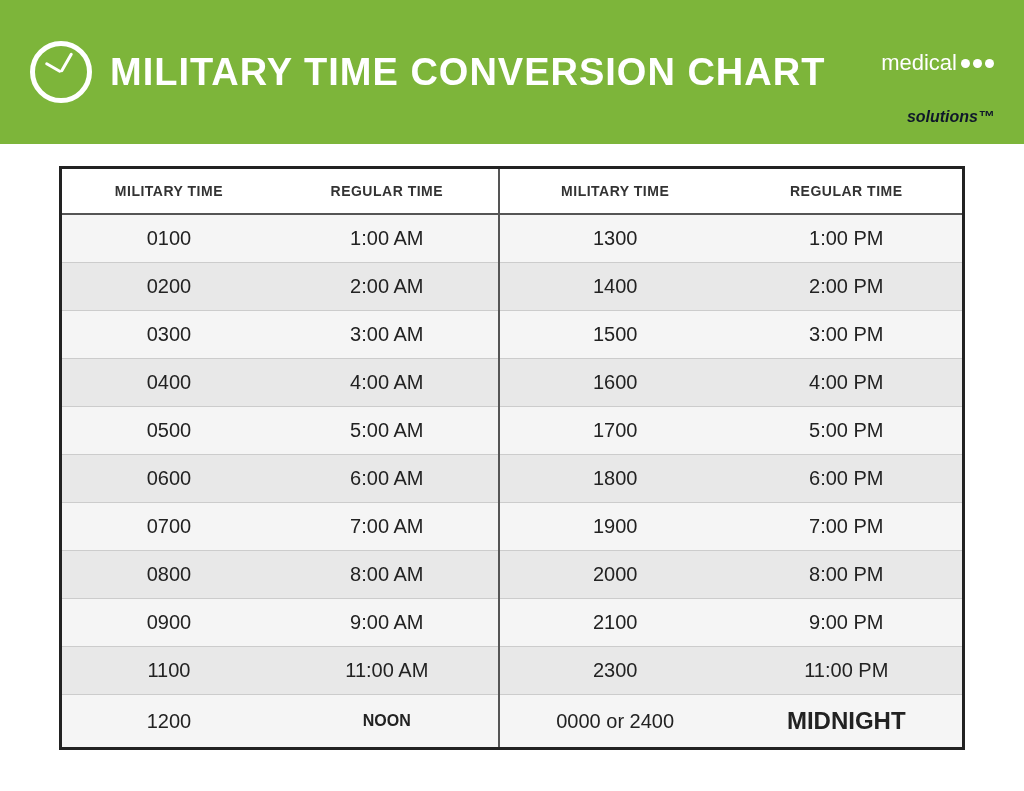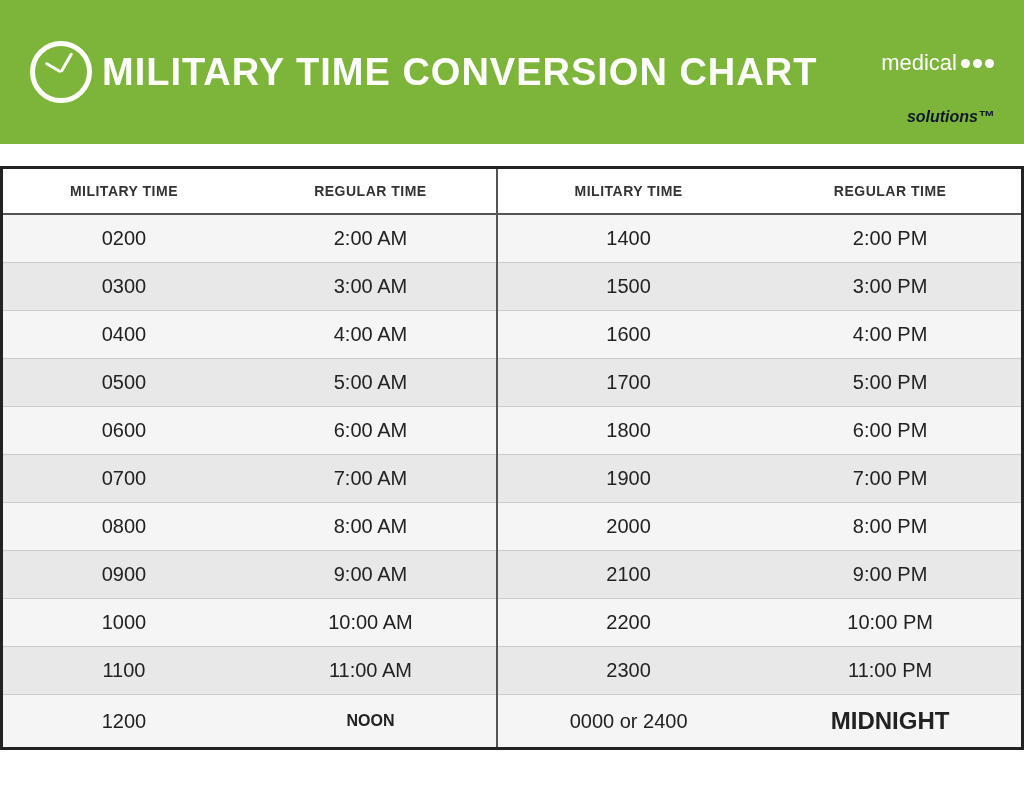--- a/index.html
+++ b/index.html
@@ -20,21 +20,21 @@
       background: #7db53a;
       padding: 18px 30px;
       display: flex;
       align-items: center;
       justify-content: space-between;
     }
 
     .header-left {
       display: flex;
       align-items: center;
-      gap: 10px;
+      gap: 18px;
       justify-content: center;
     }
 
     .clock-icon {
       width: 62px;
       height: 62px;
       border: 5px solid #ffffff;
       border-radius: 50%;
       display: flex;
       align-items: center;
@@ -117,21 +117,21 @@
     }
 
     .brand-solutions {
       color: #0f172a;
       font-size: 16px;
       font-style: italic;
       font-weight: 700;
     }
 
     .table-wrapper {
-      width: 1024px;
+      width: 906px;
       margin: 22px auto 12px;
       border: 3px solid #222222;
     }
 
     table {
       width: 100%;
       border-collapse: collapse;
     }
 
     thead tr {
@@ -225,20 +225,26 @@
   <table>
     <thead>
       <tr>
         <th>MILITARY TIME</th>
         <th class="divider-left">REGULAR TIME</th>
         <th class="divider-mid">MILITARY TIME</th>
         <th>REGULAR TIME</th>
       </tr>
     </thead>
     <tbody>
+    <tr>
+          <td>0100</td>
+          <td class="divider-left">1:00 AM</td>
+          <td class="divider-mid">1300</td>
+          <td>1:00 PM</td>
+        </tr>
         <tr>
           <td>0200</td>
           <td class="divider-left">2:00 AM</td>
           <td class="divider-mid">1400</td>
           <td>2:00 PM</td>
         </tr>
         <tr>
           <td>0300</td>
           <td class="divider-left">3:00 AM</td>
           <td class="divider-mid">1500</td>
@@ -274,26 +280,20 @@
           <td class="divider-mid">2000</td>
           <td>8:00 PM</td>
         </tr>
         <tr>
           <td>0900</td>
           <td class="divider-left">9:00 AM</td>
           <td class="divider-mid">2100</td>
           <td>9:00 PM</td>
         </tr>
         <tr>
-          <td>1000</td>
-          <td class="divider-left">10:00 AM</td>
-          <td class="divider-mid">2200</td>
-          <td>10:00 PM</td>
-        </tr>
-        <tr>
           <td>1100</td>
           <td class="divider-left">11:00 AM</td>
           <td class="divider-mid">2300</td>
           <td>11:00 PM</td>
         </tr>
         <tr>
           <td>1200</td>
           <td class="divider-left noon-cell">NOON</td>
           <td class="divider-mid">0000 or 2400</td>
           <td class="midnight-cell">MIDNIGHT</td>

